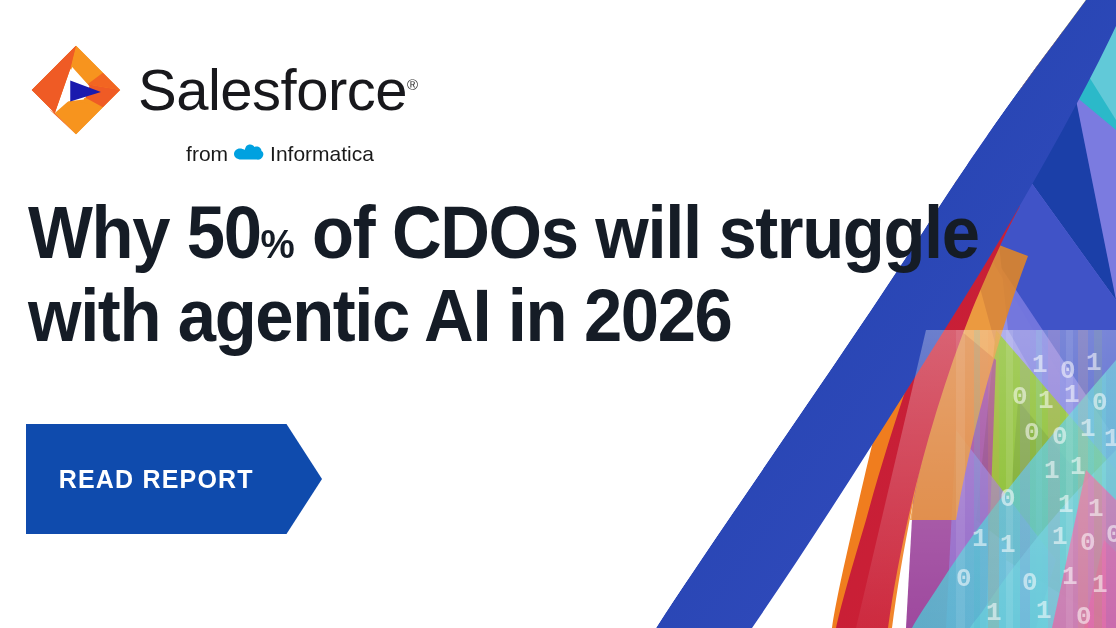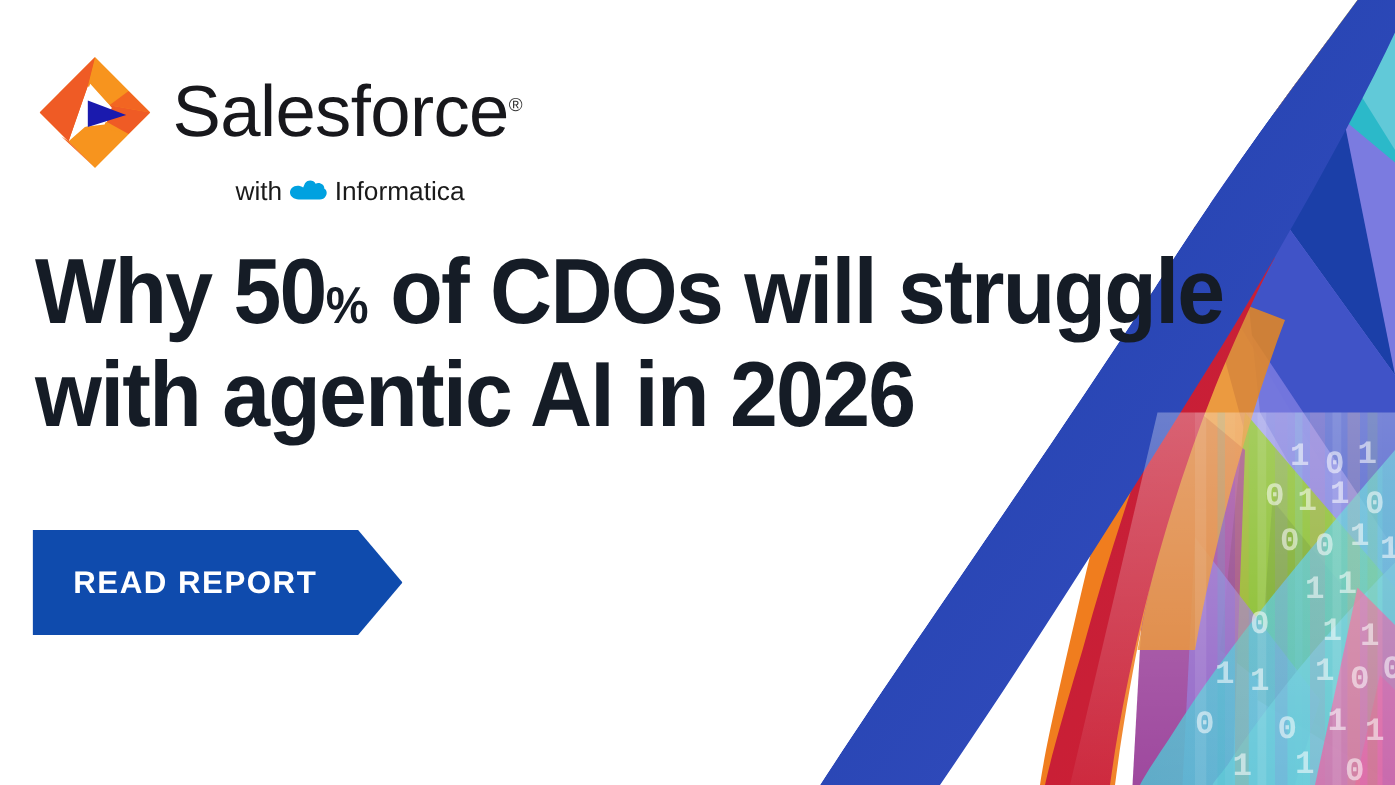--- a/index.html
+++ b/index.html
@@ -93,21 +93,21 @@
     letter-spacing: -0.5px;
   }
   .hl-line { display: block; white-space: nowrap; }
 
   
   #cta-button {
     position: absolute;
     left: 26px;
     top: 424px;
     width: 296px;
-    height: 84px;
+    height: 110px;
     border: 0;
     padding: 0;
     background: transparent;
     cursor: pointer;
     display: block;
   }
   #cta-shape {
     position: absolute;
     inset: 0;
     background: #0F4BAD;
@@ -263,21 +263,21 @@
           <polygon points="46,26 64,46 58,60 40,62 30,70" fill="#ffffff"></polygon>
 
           <polygon points="44,40 44,62 76,52" fill="#1A1AAE"></polygon>
         </svg>
       </span>
       <span id="logo-wordmark">
         <span>Salesforce</span><span id="logo-reg">®</span>
       </span>
     </div>
     <div id="logo-subline">
-      <span>with</span>
+      <span>from</span>
       <span id="sf-cloud">
         <svg viewBox="0 0 60 42" xmlns="http://www.w3.org/2000/svg">
           <path d="M24,6 C29,0 38,1 41,7 C47,4 55,8 55,15 C59,17 60,23 57,27
                    C55,31 50,33 45,32 L14,32 C6,32 0,27 0,21 C0,15 5,10 12,10
                    C15,10 19,11 21,13 Z" fill="#00A1E0"></path>
         </svg>
       </span>
       <span>Informatica</span>
     </div>
   </div>

